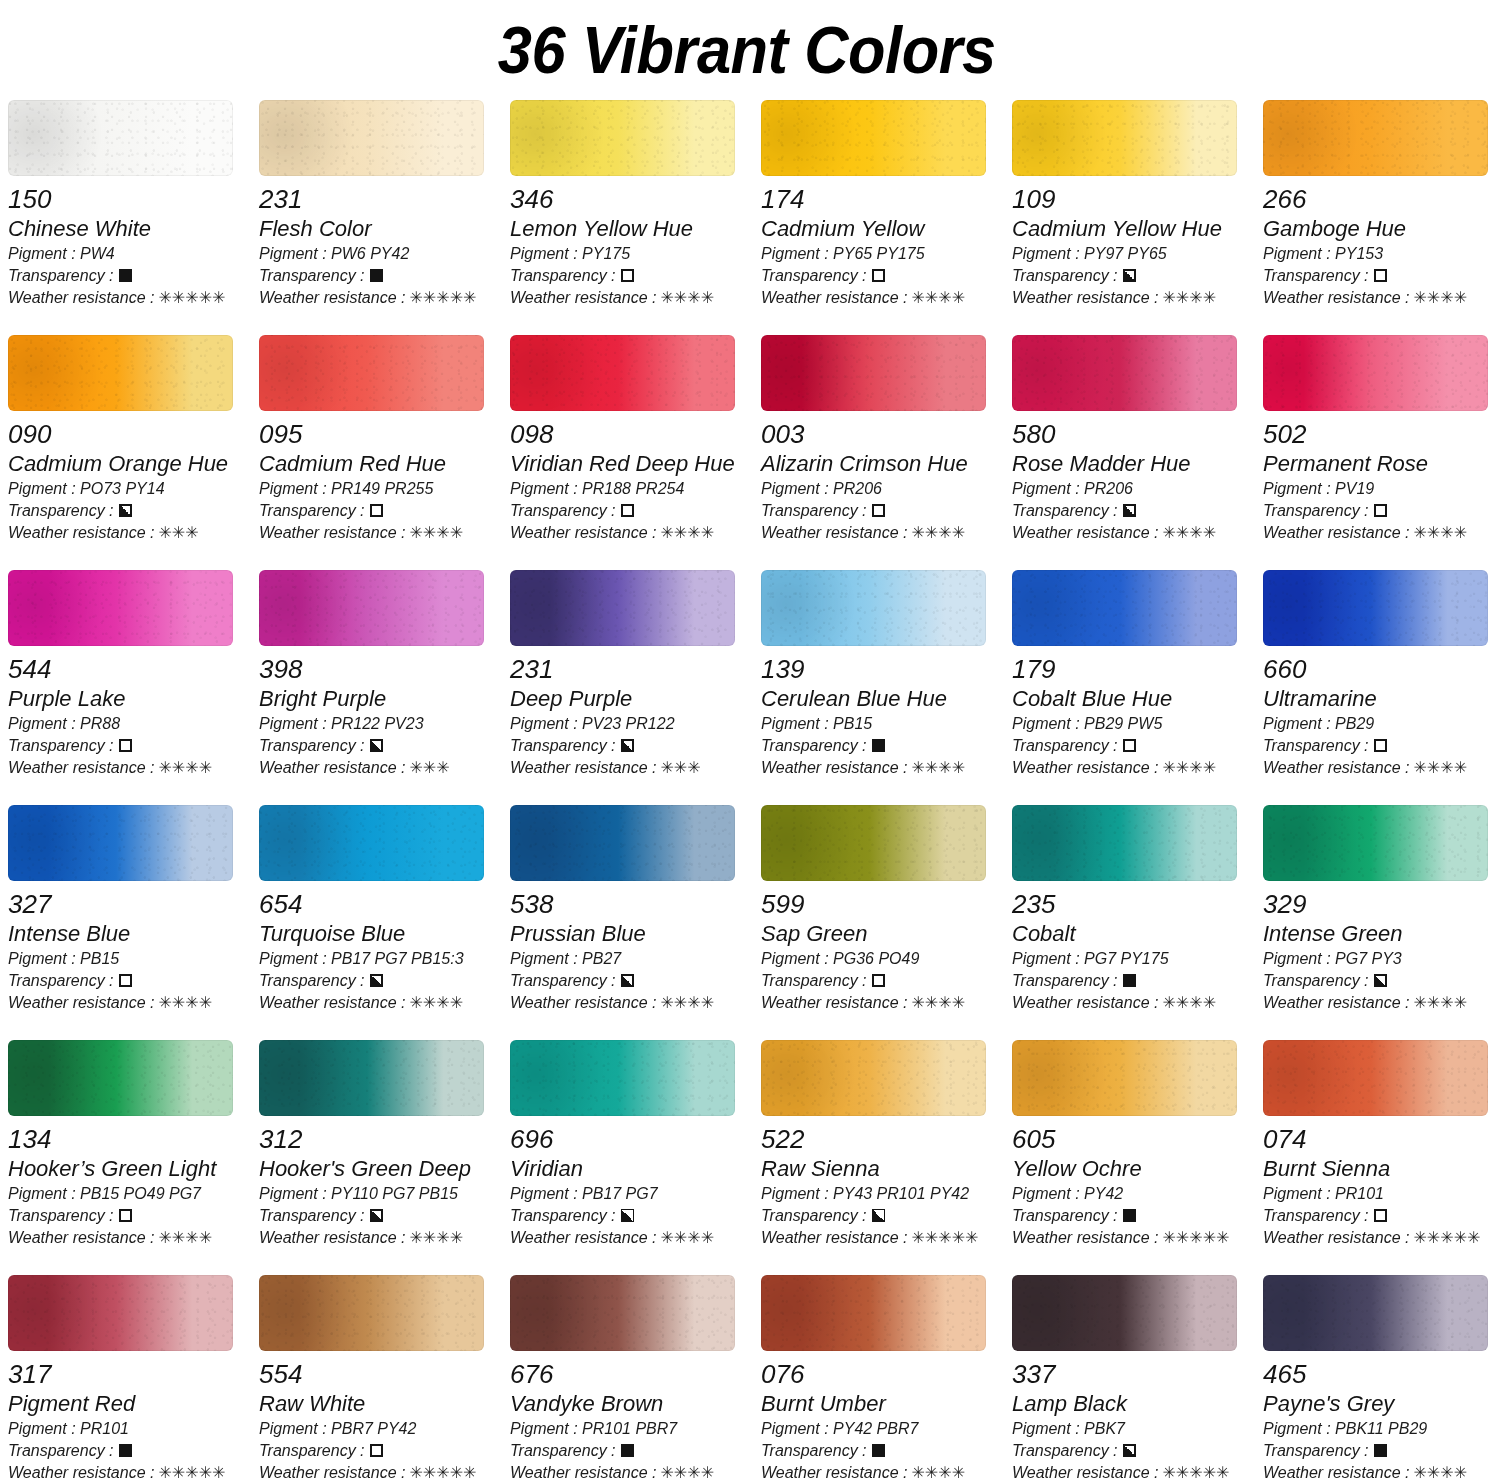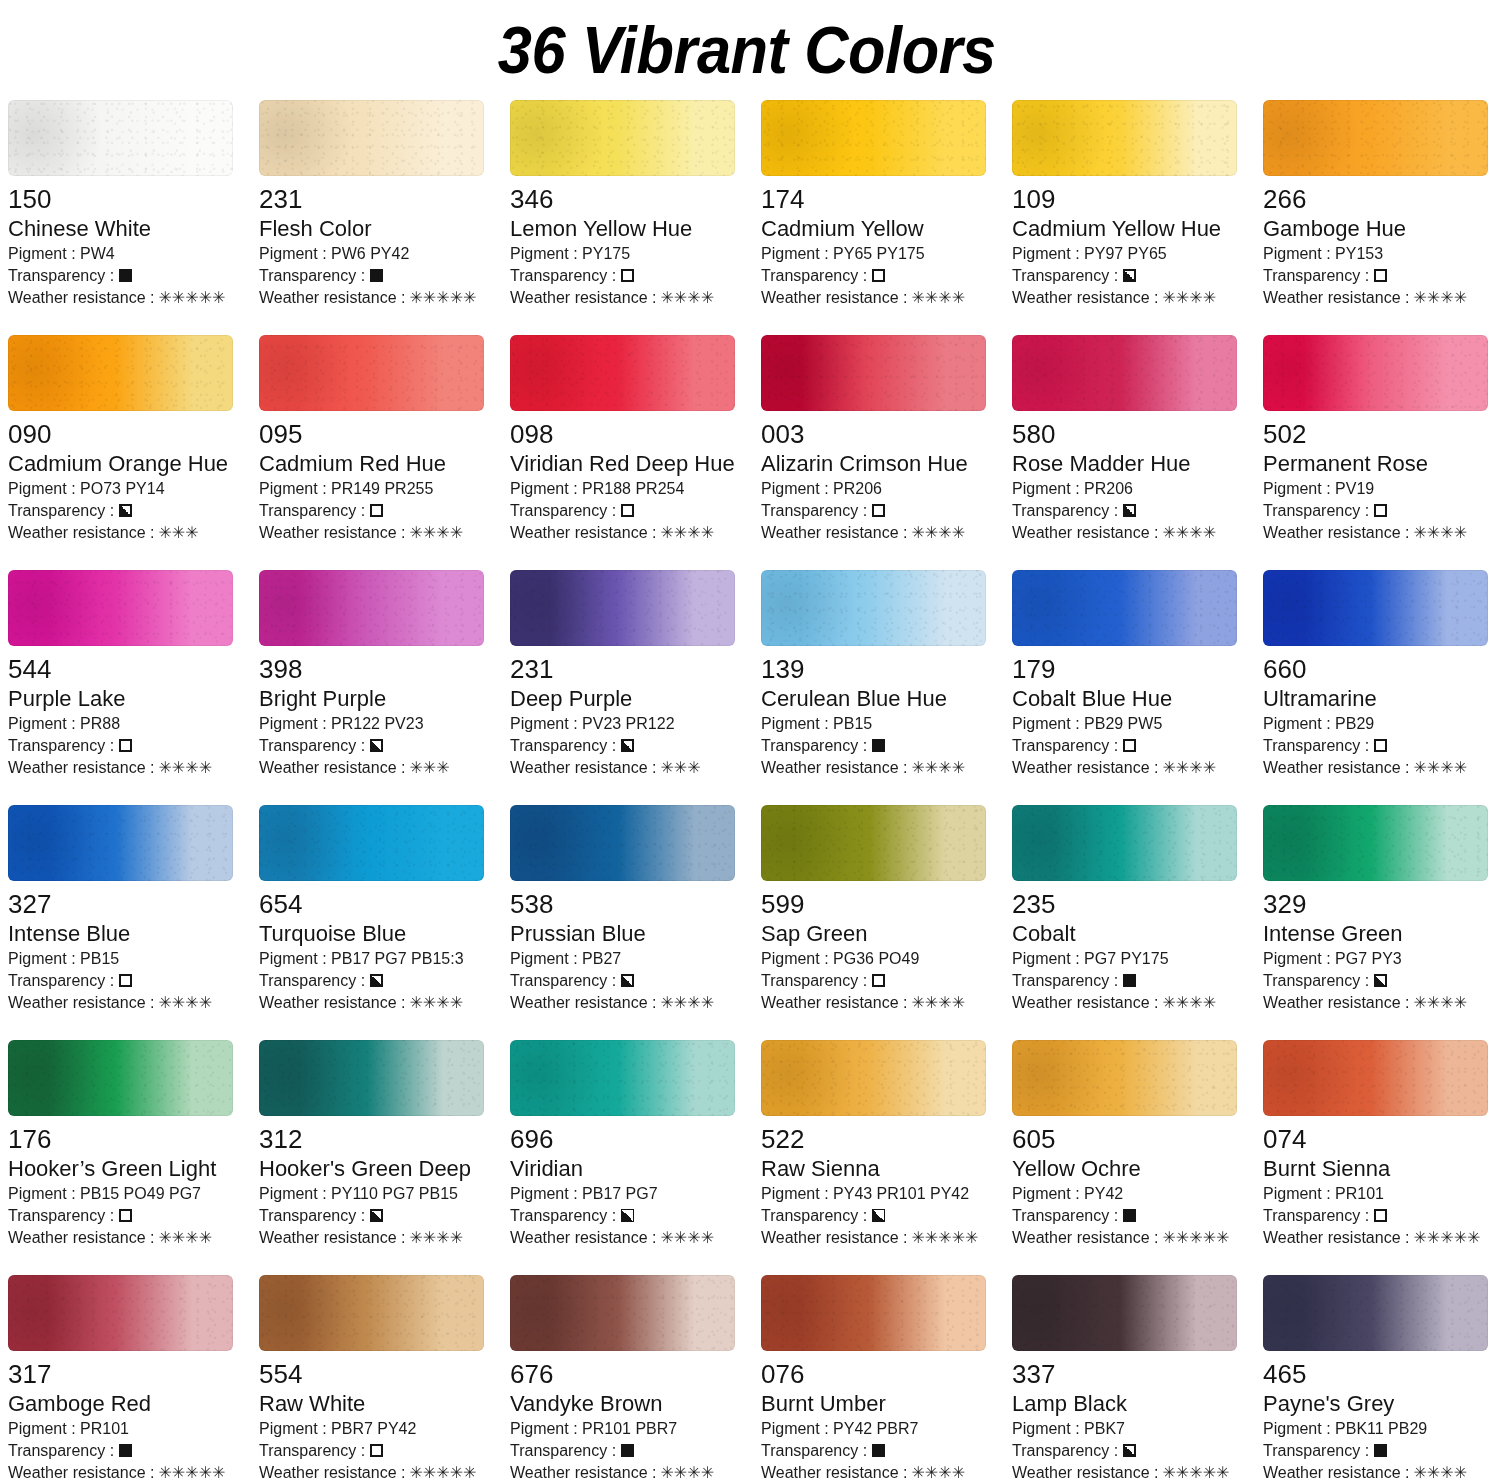--- a/index.html
+++ b/index.html
@@ -85,21 +85,21 @@
   .swatch .bloom {
     position: absolute;
     top: 0; bottom: 0; left: 0;
     width: 62%;
     opacity: .35;
     background: radial-gradient(ellipse 70% 120% at 18% 45%, rgba(0,0,0,.28), rgba(0,0,0,0) 70%);
     mix-blend-mode: multiply;
   }
 
   
-  .info { padding-top: 9px; }
+  .info { padding-top: 9px; font-style: italic; }
   .code {
     font-size: 26px;
     font-weight: 400;
     letter-spacing: 0px;
     color: #141414;
     line-height: 1.12;
   }
   .cname {
     font-size: 22px;
     font-weight: 400;
@@ -663,21 +663,21 @@
       </div>
     </div>
     <div class="cell">
       <div class="swatch">
         <div class="wash" style="background: linear-gradient(90deg, rgb(21, 107, 59) 0%, rgb(21, 107, 59) 18%, rgb(25, 158, 81) 48%, rgb(179, 217, 188) 82%, rgb(179, 217, 188) 100%);"></div>
         <div class="bloom"></div>
         <div class="grain" style="background-position: 16px 3px, 11px 4px, 0px 7px, 4px 3px, 15px 12px, 6px 6px;"></div>
         <div class="edge"></div>
       </div>
       <div class="info">
-        <div class="code">176</div>
+        <div class="code">134</div>
         <div class="cname">Hooker’s Green Light</div>
         <div class="meta"><span>Pigment : </span><span>PB15 PO49 PG7</span></div>
         <div class="meta meta-row">
           <span>Transparency : </span>
           <span class="tsym open"></span>
         </div>
         <div class="meta meta-row">
           <span>Weather resistance : </span>
           <span class="stars"><span class="star">✳</span><span class="star">✳</span><span class="star">✳</span><span class="star">✳</span></span>
         </div>
@@ -790,21 +790,21 @@
     </div>
     <div class="cell">
       <div class="swatch">
         <div class="wash" style="background: linear-gradient(90deg, rgb(157, 44, 60) 0%, rgb(157, 44, 60) 18%, rgb(192, 80, 98) 48%, rgb(226, 180, 183) 82%, rgb(226, 180, 183) 100%);"></div>
         <div class="bloom"></div>
         <div class="grain" style="background-position: 1px 7px, 8px 5px, 0px 6px, 5px 0px, 14px 15px, 0px 3px;"></div>
         <div class="edge"></div>
       </div>
       <div class="info">
         <div class="code">317</div>
-        <div class="cname">Gamboge Red</div>
+        <div class="cname">Pigment Red</div>
         <div class="meta"><span>Pigment : </span><span>PR101</span></div>
         <div class="meta meta-row">
           <span>Transparency : </span>
           <span class="tsym full"></span>
         </div>
         <div class="meta meta-row">
           <span>Weather resistance : </span>
           <span class="stars"><span class="star">✳</span><span class="star">✳</span><span class="star">✳</span><span class="star">✳</span><span class="star">✳</span></span>
         </div>
       </div>

